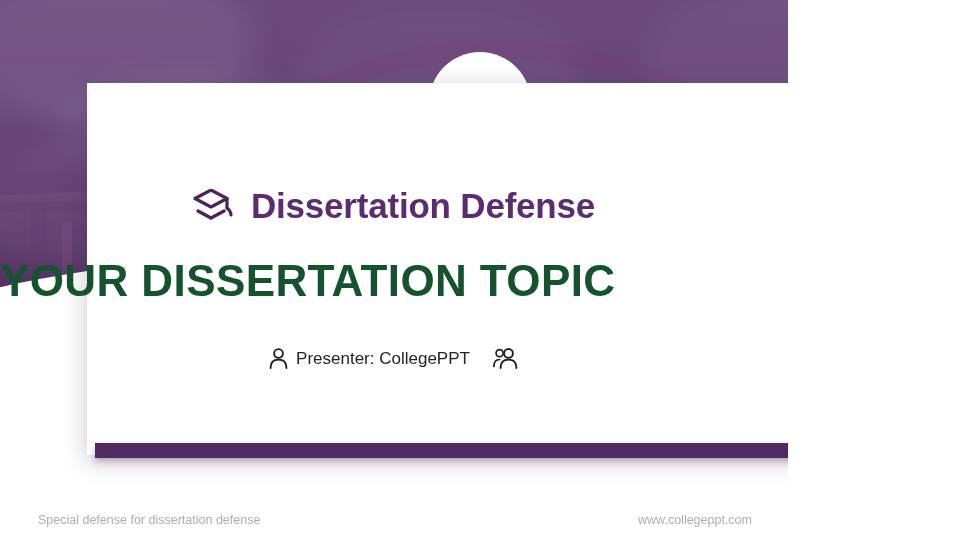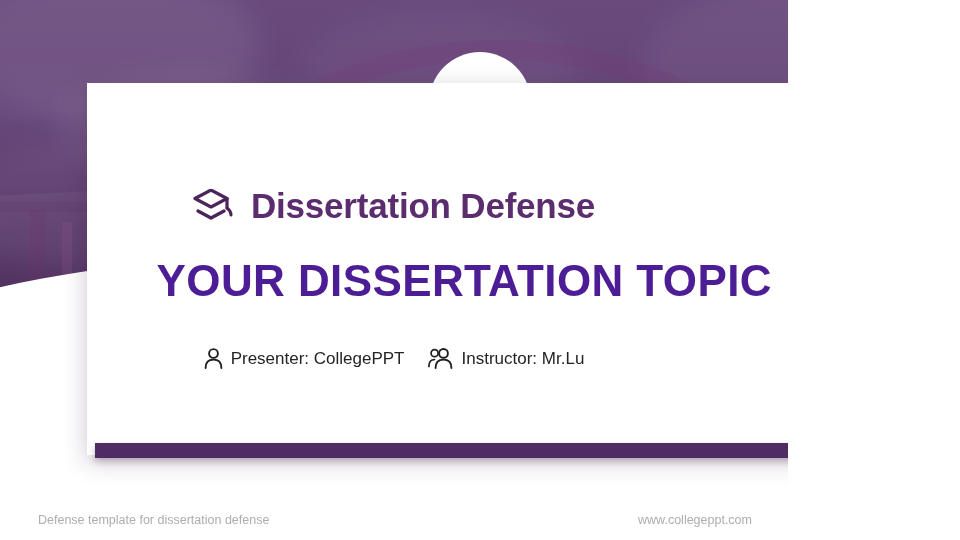--- a/index.html
+++ b/index.html
@@ -170,26 +170,26 @@
     font-weight: bold;
     color: #5b2d6e;
     letter-spacing: -0.2px;
     white-space: nowrap;
   }
   .cap-icon { display: block; }
 
   .main-title {
     position: absolute;
     left: 0;
-    right: 16px;
+    right: 7px;
     top: 256px;
-    text-align: right;
+    text-align: left;
     font-size: 44px;
     font-weight: bold;
-    color: #4c1d95;
+    color: #14532d;
     letter-spacing: 0.4px;
     white-space: nowrap;
   }
 
   .people-row {
     position: absolute;
     left: 0;
     right: 0;
     top: 348px;
     display: flex;
@@ -302,21 +302,20 @@
       <span class="person-label">Presenter: CollegePPT</span>
     </div>
 
     <div class="person-block">
       <svg width="26" height="21" viewBox="0 0 26 21" xmlns="http://www.w3.org/2000/svg">
         <circle cx="6.6" cy="5.2" r="3.5" fill="none" stroke="#1f1f1f" stroke-width="1.7"></circle>
         <path d="M0.9 18.5 q0 -7 5.7 -7" fill="none" stroke="#1f1f1f" stroke-width="1.7" stroke-linecap="round"></path>
         <circle cx="15.5" cy="5.4" r="4.4" fill="none" stroke="#1f1f1f" stroke-width="1.9"></circle>
         <path d="M7.6 20 q0 -8.4 7.9 -8.4 q7.9 0 7.9 8.4" fill="none" stroke="#1f1f1f" stroke-width="1.9" stroke-linecap="round"></path>
       </svg>
-      <span class="person-label">Instructor: Mr.Lu</span>
     </div>
   </div>
 
 
-  <div class="footer-left">Defense template for dissertation defense</div>
+  <div class="footer-left">Special defense for dissertation defense</div>
   <div class="footer-right">www.collegeppt.com</div>
 
 </div>
 
 </body></html>

